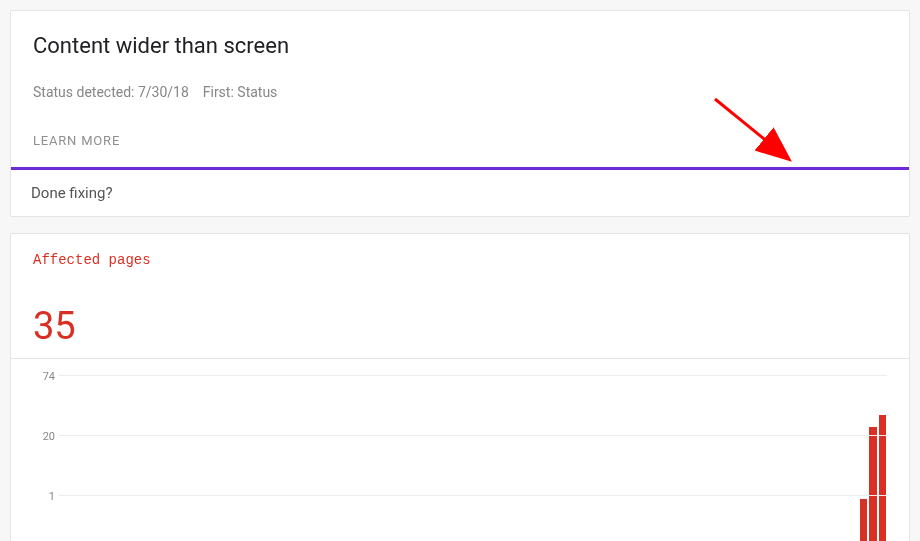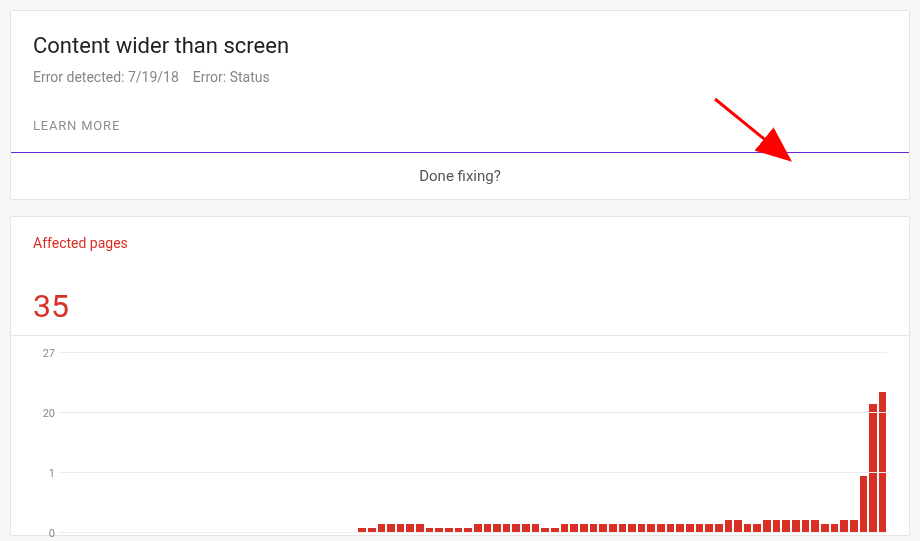--- a/index.html
+++ b/index.html
@@ -17,39 +17,39 @@
       border: 1px solid #e4e4e4;
       border-radius: 2px;
     }
     .card-top {
       padding: 22px 22px 18px 22px;
     }
     .issue-title {
       font-size: 22px;
       font-weight: 400;
       color: #202124;
-      margin-bottom: 11px;
+      margin-bottom: 26px;
     }
     .meta-line {
       font-size: 14px;
       color: #868686;
       margin-bottom: 30px;
     }
     .learn-more {
       display: inline-block;
       font-size: 13px;
       letter-spacing: 0.8px;
       color: #8f8f8f;
       text-transform: uppercase;
     }
     .fix-row {
-      border-top: 1px solid #6d28d9;
+      border-top: 3px solid #6d28d9;
       padding: 14px 20px;
       display: flex;
-      justify-content: center;
+      justify-content: space-between;
       align-items: center;
       gap: 14px;
     }
     .done-fixing {
       font-size: 15px;
       color: #555;
     }
     .validate-btn {
       background: #3c4a53;
       color: #fff;
@@ -65,23 +65,24 @@
     .card2 {
       margin-top: 16px;
     }
     .affected-block {
       padding: 18px 22px 10px 22px;
     }
     .affected-label {
       font-size: 14px;
       color: #d93025;
       margin-bottom: 6px;
+      font-family: Liberation Mono, monospace;
     }
     .affected-count {
-      font-size: 32px;
+      font-size: 38px;
       font-weight: 400;
       color: #d93025;
       margin-top: 36px;
     }
     .chart-wrap {
       border-top: 1px solid #e4e4e4;
       padding: 16px 22px 0 22px;
       position: relative;
       height: 200px;
     }
@@ -127,24 +128,24 @@
       pointer-events: none;
     }
   </style>
 </head>
 <body>
 
 <div class="card">
   <div class="card-top">
     <h1 class="issue-title">Content wider than screen</h1>
     <div class="meta-line">
-      <span>Error detected:</span>
-      <span>7/19/18</span>
+      <span>Status detected:</span>
+      <span>7/30/18</span>
       &nbsp;&nbsp;
-      <span>Error:</span>
+      <span>First:</span>
       <span>Status</span>
     </div>
     <a class="learn-more">LEARN MORE</a>
   </div>
   <div class="fix-row">
     <span class="done-fixing">Done fixing?</span>
   </div>
 </div>
 
 <svg class="arrow" width="100" height="80">
@@ -254,17 +255,17 @@
     <div class="gridline" style="top: 100%;">
           <div class="ylabel">0</div>
         </div>
         <div class="gridline" style="top: 66.6667%;">
           <div class="ylabel">1</div>
         </div>
         <div class="gridline" style="top: 33.3333%;">
           <div class="ylabel">20</div>
         </div>
         <div class="gridline" style="top: 0%;">
-          <div class="ylabel">27</div>
+          <div class="ylabel">74</div>
         </div>
       </div>
   </div>
 </div>
 
 </body></html>

